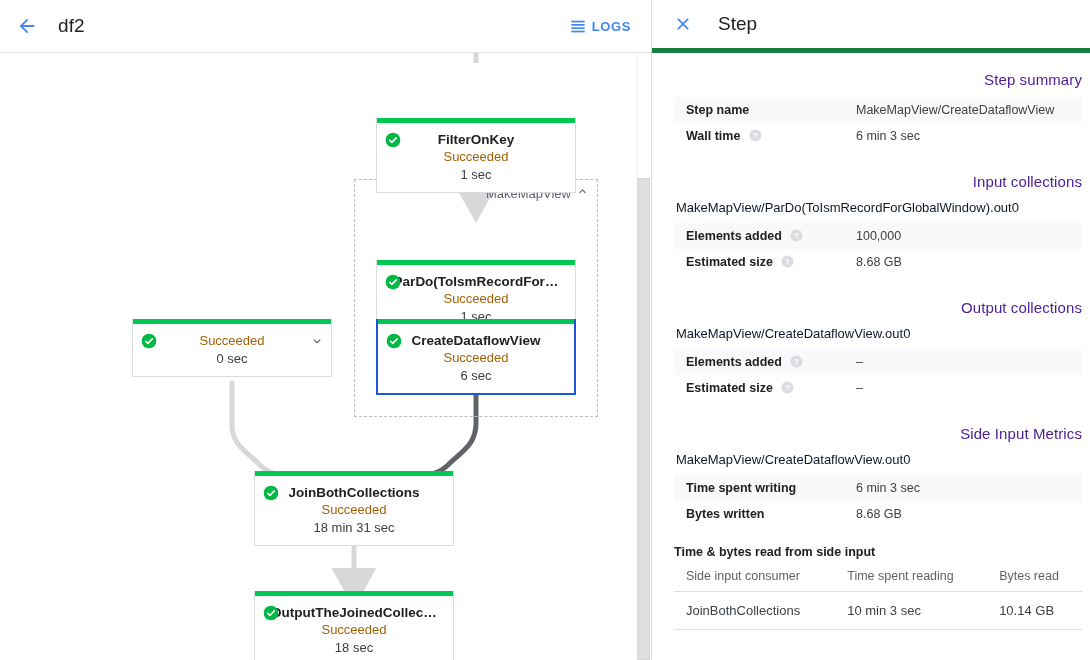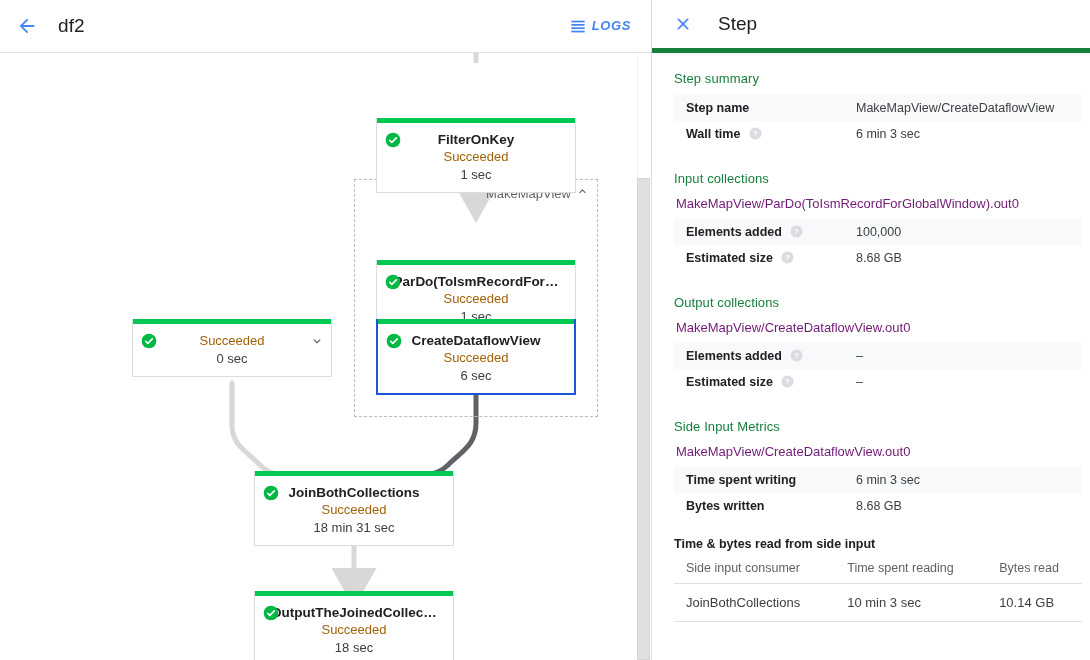--- a/index.html
+++ b/index.html
@@ -34,23 +34,23 @@
     display: flex; align-items: center; justify-content: center;
     cursor: pointer; border-radius: 50%;
   }
   .back-btn svg { display: block; }
   .job-title {
     font-size: 19px; color: #202124; letter-spacing: .1px;
     margin-left: 14px; font-weight: 400;
   }
   .topbar-spacer { flex: 1; }
   .logs-btn {
-    display: flex; gap: 6px;
+    display: flex; align-items: center; gap: 6px;
     color: #4285f4; font-size: 13px; font-weight: 600;
-    letter-spacing: .6px; cursor: pointer; padding: 6px 6px; font-style: italic;
+    letter-spacing: .6px; cursor: pointer; padding: 6px 6px;
   }
   .logs-icon { display: block; }
 
   .graph-area {
     position: relative;
     width: 100%; height: 607px;
     background: #fff;
     overflow: hidden;
   }
   .graph-svg { position: absolute; inset: 0; }
@@ -145,26 +145,26 @@
   .close-btn {
     width: 34px; height: 34px; display: flex;
     align-items: center; justify-content: center;
     cursor: pointer; border-radius: 50%;
   }
   .panel-title {
     font-size: 19px; color: #202124; margin-left: 18px; font-weight: 400;
   }
   .panel-body { padding: 18px 8px 0 22px; }
   .section-h {
-    font-size: 13px; color: #15803d; font-weight: 400;
-    margin: 0 0 9px 0; letter-spacing: .1px;
+    font-size: 15px; color: #4c1d95; font-weight: 400;
+    margin: 0 0 9px 0; letter-spacing: .1px; text-align: right;
   }
   .section-h.spaced { margin-top: 24px; }
   .coll-name {
-    font-size: 13px; color: #701a75; margin: 0 0 6px 2px;
+    font-size: 13px; color: #0f172a; margin: 0 0 6px 2px;
     line-height: 18px;
   }
   table.kv { width: 100%; border-collapse: collapse; }
   table.kv td {
     padding: 6px 8px 6px 12px;
     font-size: 12.5px; vertical-align: middle;
   }
   table.kv tr.shade { background: #f8f9fa; }
   td.k {
     color: #202124; font-weight: 700; width: 170px; white-space: nowrap;

